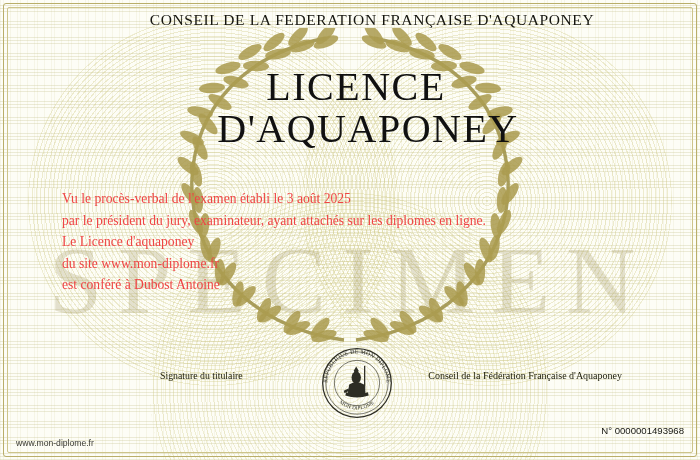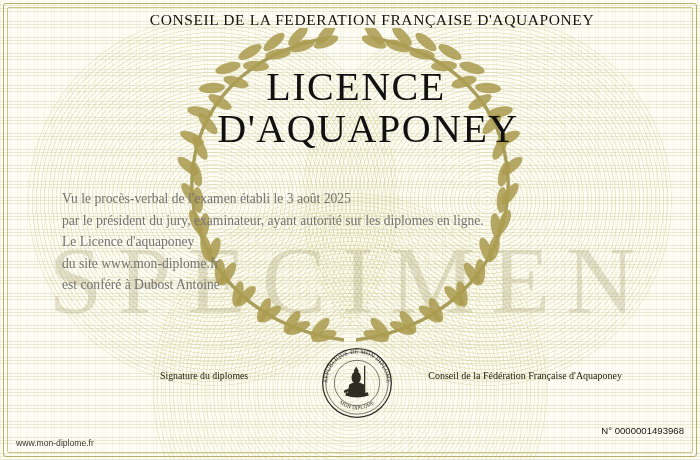--- a/index.html
+++ b/index.html
@@ -160,21 +160,21 @@
   .title .l2 { display: block; padding-left: 24px; }
 
   
   .body-block {
     position: absolute;
     left: 62px;
     top: 188px;
     width: 560px;
     font-size: 13.6px;
     line-height: 21.5px;
-    color: #737373;
+    color: #ef4444;
   }
   .body-block div { white-space: nowrap; }
 
   .jouir {
     position: absolute;
     left: 0; right: 0;
     top: 308px;
     text-align: center;
     font-size: 13.2px;
     color: #16160f;
@@ -329,28 +329,28 @@
 
   <div class="header">CONSEIL DE LA FEDERATION FRANÇAISE D'AQUAPONEY</div>
 
   <div class="title">
     <span>LICENCE</span>
     <span class="l2">D'AQUAPONEY</span>
   </div>
 
   <div class="body-block">
     <div>Vu le procès-verbal de l'examen établi le 3 août 2025</div>
-    <div>par le président du jury, examinateur, ayant autorité sur les diplomes en ligne.</div>
+    <div>par le président du jury, examinateur, ayant attachés sur les diplomes en ligne.</div>
     <div>Le Licence d'aquaponey</div>
     <div>du site www.mon-diplome.fr</div>
     <div>est conféré à Dubost Antoine</div>
   </div>
 
 
-  <div class="sig-left">Signature du diplomes</div>
+  <div class="sig-left">Signature du titulaire</div>
   <div class="sig-right">Conseil de la Fédération Française d'Aquaponey</div>
 
   <svg class="seal" viewBox="0 0 100 100">
     <defs>
       <path id="sealTopArc" d="M 12,50 A 38,38 0 0 1 88,50" fill="none"></path>
       <path id="sealBotArc" d="M 16,50 A 34,34 0 0 0 84,50" fill="none"></path>
     </defs>
     <circle cx="50" cy="50" r="44" fill="none" stroke="#2d2d24" stroke-width="1.6"></circle>
     <circle cx="50" cy="50" r="40" fill="none" stroke="#2d2d24" stroke-width="0.8"></circle>
     <circle cx="50" cy="50" r="29" fill="none" stroke="#2d2d24" stroke-width="0.8"></circle>

